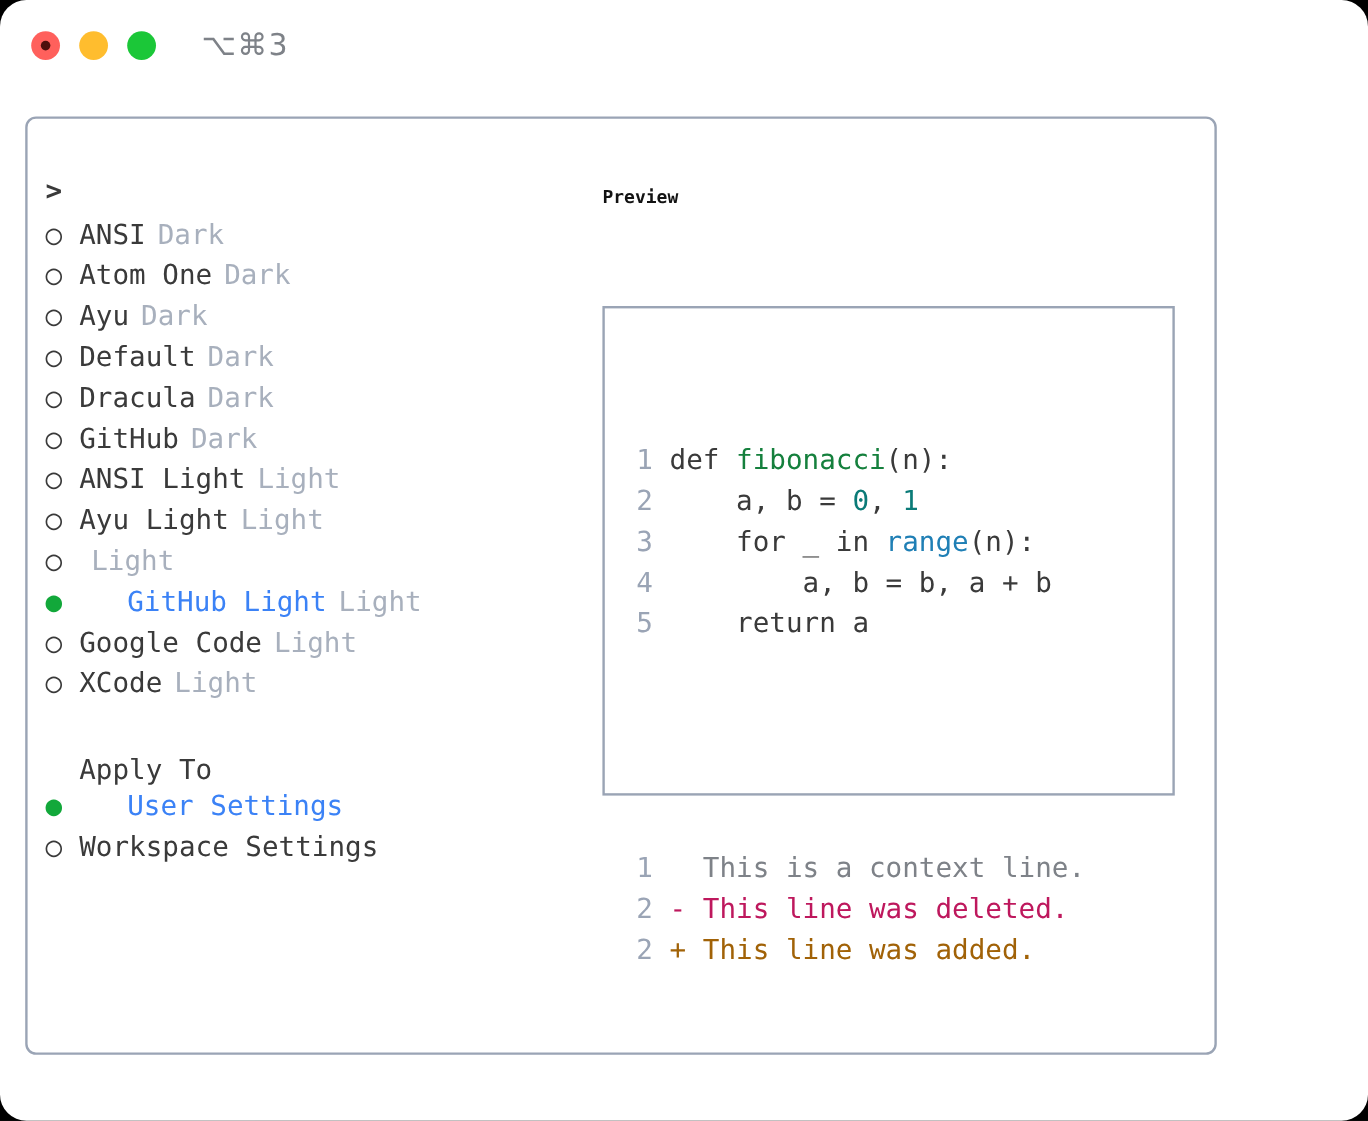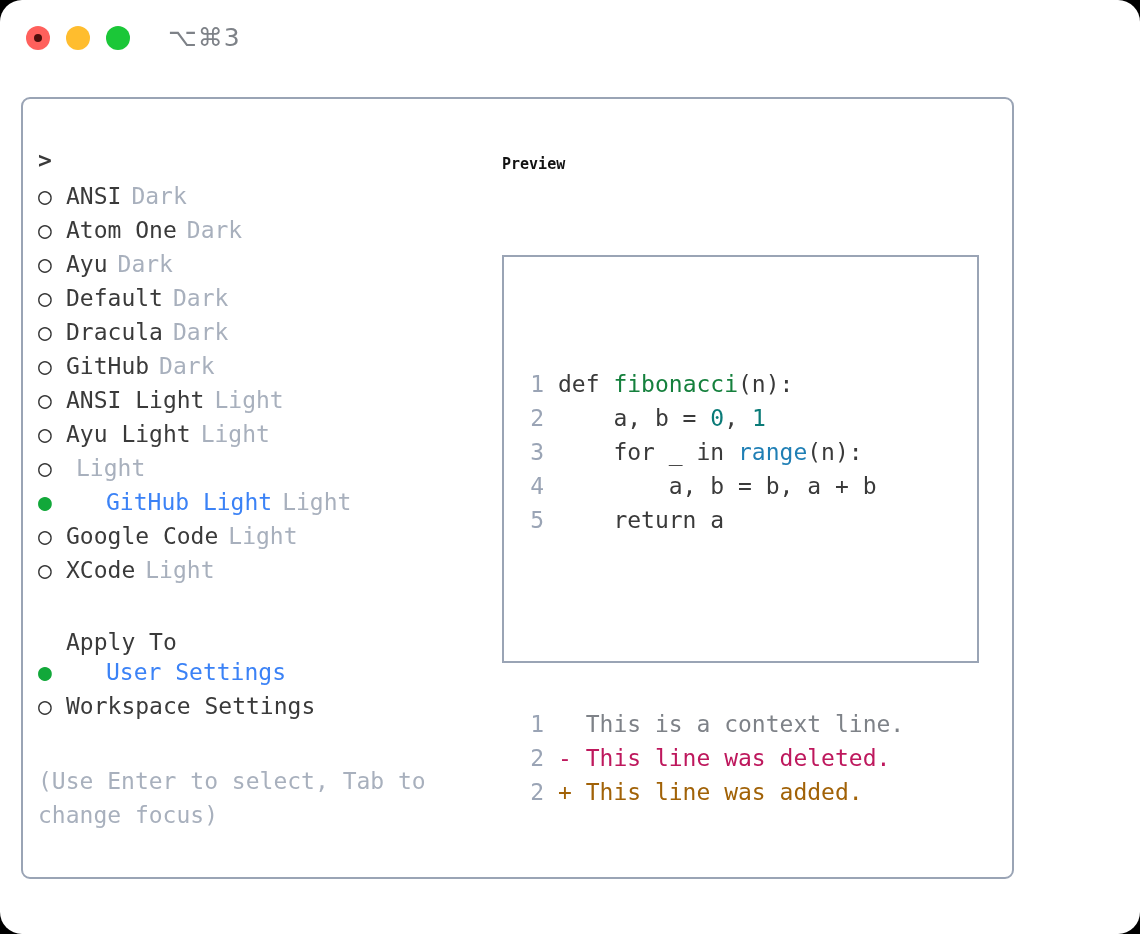--- a/index.html
+++ b/index.html
@@ -298,21 +298,20 @@
               <span class="marker">●</span>
               <span class="label">User Settings</span>
             </div>
             <div class="row">
               <span class="marker">○</span>
               <span class="label">Workspace Settings</span>
             </div>
           </div>
       </div>
 
-      <div class="hint">(Use Enter to select, Tab to change focus)</div>
 
       <div class="right-col">
         <div class="preview-title">Preview</div>
 
         <div class="preview-box">
           <div class="code">
             <div id="code-lines"><div class="cline"><span class="lineno">1</span><span class="ctext"><span class="t-plain">def </span><span class="t-fn">fibonacci</span><span class="t-plain">(n):</span></span></div><div class="cline"><span class="lineno">2</span><span class="ctext"><span class="t-plain">    a, b = </span><span class="t-num">0</span><span class="t-plain">, </span><span class="t-num">1</span></span></div><div class="cline"><span class="lineno">3</span><span class="ctext"><span class="t-plain">    for _ in </span><span class="t-call">range</span><span class="t-plain">(n):</span></span></div><div class="cline"><span class="lineno">4</span><span class="ctext"><span class="t-plain">        a, b = b, a + b</span></span></div><div class="cline"><span class="lineno">5</span><span class="ctext"><span class="t-plain">    return a</span></span></div></div>
             <div class="gap-line"></div>
             <div id="diff-lines"><div class="cline"><span class="lineno">1</span><span class="ctext"><span class="t-ctx">  This is a context line.</span></span></div><div class="cline"><span class="lineno">2</span><span class="ctext"><span class="t-del">- This line was deleted.</span></span></div><div class="cline"><span class="lineno">2</span><span class="ctext"><span class="t-add">+ This line was added.</span></span></div></div>
           </div>

